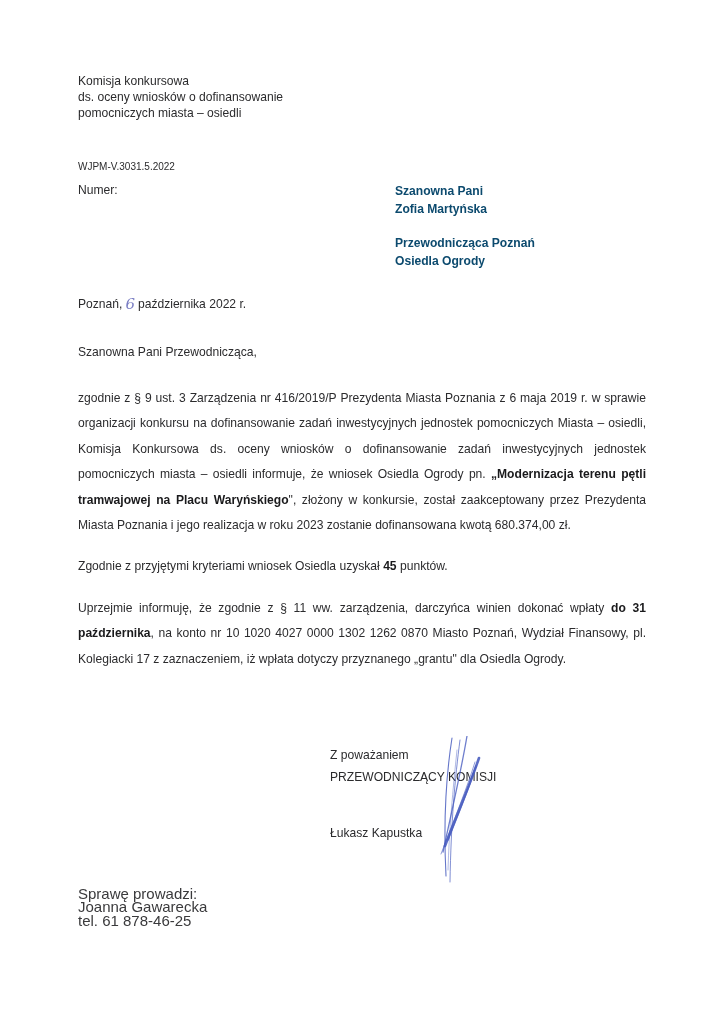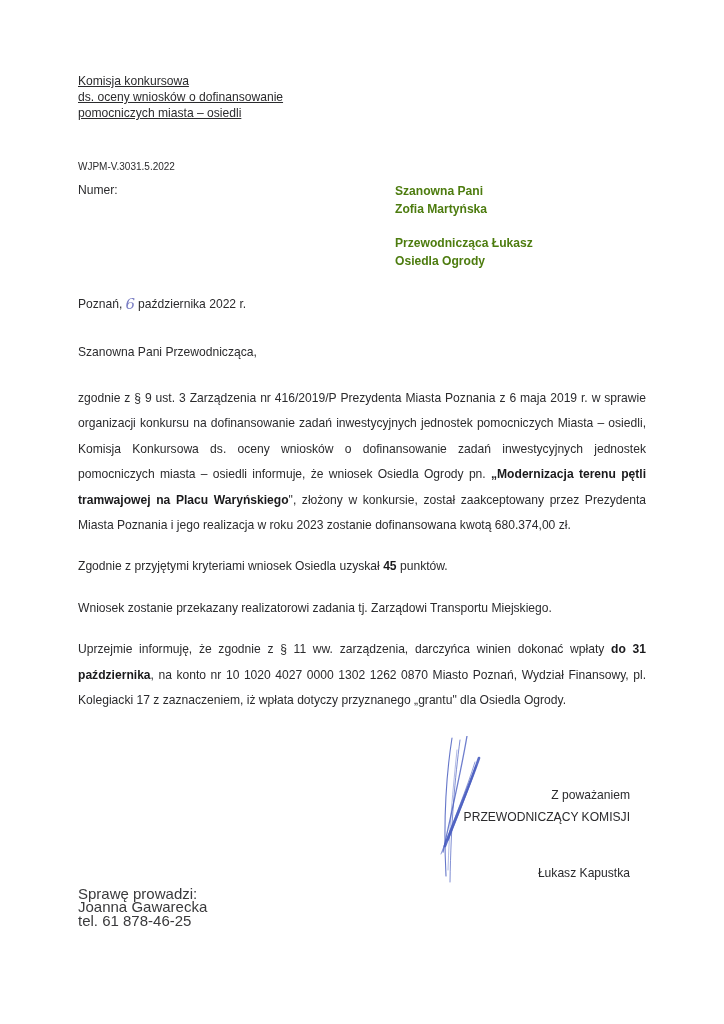--- a/index.html
+++ b/index.html
@@ -23,21 +23,21 @@
   
   .committee {
     position: absolute;
     left: 78px;
     top: 73px;
     width: 360px;
     font-size: 12.1px;
     line-height: 16.2px;
     color: #2b2b2d;
   }
-  .committee div { white-space: nowrap; text-decoration: underline; }
+  .committee div { white-space: nowrap; }
 
   .refno {
     position: absolute;
     left: 78px;
     top: 159px;
     font-size: 10px;
     line-height: 16.2px;
     color: #2b2b2d;
   }
   .numer {
@@ -49,21 +49,21 @@
     color: #2b2b2d;
   }
 
   .addressee {
     position: absolute;
     left: 395px;
     top: 183px;
     font-size: 12.1px;
     line-height: 17.5px;
     font-weight: bold;
-    color: #4d7c0f;
+    color: #0c4a6e;
   }
   .addressee .gap { height: 17px; }
 
   .place-date {
     position: absolute;
     left: 78px;
     top: 294px;
     width: 568px;
     text-align: left;
     font-size: 12.1px;
@@ -103,25 +103,24 @@
     margin: 4px 0 16px 0;
   }
   .para b { color: #1a1a1c; }
 
   
   .sign-block {
     position: absolute;
     left: 330px;
     top: 744px;
     width: 300px;
-    text-align: right;
+    text-align: left;
     font-size: 12.1px;
     line-height: 22px;
     color: #2b2b2d;
-    margin-top: 40px;
   }
   .sign-name {
     margin-top: 34px;
     font-size: 12.1px;
     color: #2b2b2d;
   }
   .signature-ink {
     position: absolute;
     left: 405px;
     top: 736px;
@@ -151,37 +150,36 @@
     <div>pomocniczych miasta – osiedli</div>
   </div>
 
   <div class="refno">WJPM-V.3031.5.2022</div>
   <div class="numer">Numer:</div>
 
   <div class="addressee">
     <div>Szanowna Pani</div>
     <div>Zofia Martyńska</div>
     <div class="gap"></div>
-    <div>Przewodnicząca Łukasz</div>
+    <div>Przewodnicząca Poznań</div>
     <div>Osiedla Ogrody</div>
   </div>
 
   <div class="place-date">
     <span>Poznań,</span><span class="hand-digit">6</span><span>października 2022 r.</span>
   </div>
 
   <div class="salutation">Szanowna Pani Przewodnicząca,</div>
 
   <div class="body-block">
 
     <p class="para"><span>zgodnie z § 9 ust. 3 Zarządzenia nr 416/2019/P Prezydenta Miasta Poznania z 6 maja 2019 r. w sprawie organizacji konkursu na dofinansowanie zadań inwestycyjnych jednostek pomocniczych Miasta – osiedli, Komisja Konkursowa ds. oceny wniosków o dofinansowanie zadań inwestycyjnych jednostek pomocniczych miasta – osiedli informuje, że wniosek Osiedla Ogrody pn. </span><b>„Modernizacja terenu pętli tramwajowej na Placu Waryńskiego</b><span>", złożony w konkursie, został zaakceptowany przez Prezydenta Miasta Poznania i jego realizacja w roku 2023 zostanie dofinansowana kwotą 680.374,00 zł.</span></p>
 
     <p class="para"><span>Zgodnie z przyjętymi kryteriami wniosek Osiedla uzyskał </span><b>45</b><span> punktów.</span></p>
 
-    <p class="para">Wniosek zostanie przekazany realizatorowi zadania tj. Zarządowi Transportu Miejskiego.</p>
 
     <p class="para"><span>Uprzejmie informuję, że zgodnie z § 11 ww. zarządzenia, darczyńca winien dokonać wpłaty </span><b>do 31 października</b><span>, na konto nr 10 1020 4027 0000 1302 1262 0870 Miasto Poznań, Wydział Finansowy, pl. Kolegiacki 17 z zaznaczeniem, iż wpłata dotyczy przyznanego „grantu" dla Osiedla Ogrody.</span></p>
 
   </div>
 
   <div class="sign-block">
     <div>Z poważaniem</div>
     <div>PRZEWODNICZĄCY KOMISJI</div>
     <div class="sign-name">Łukasz Kapustka</div>
   </div>

